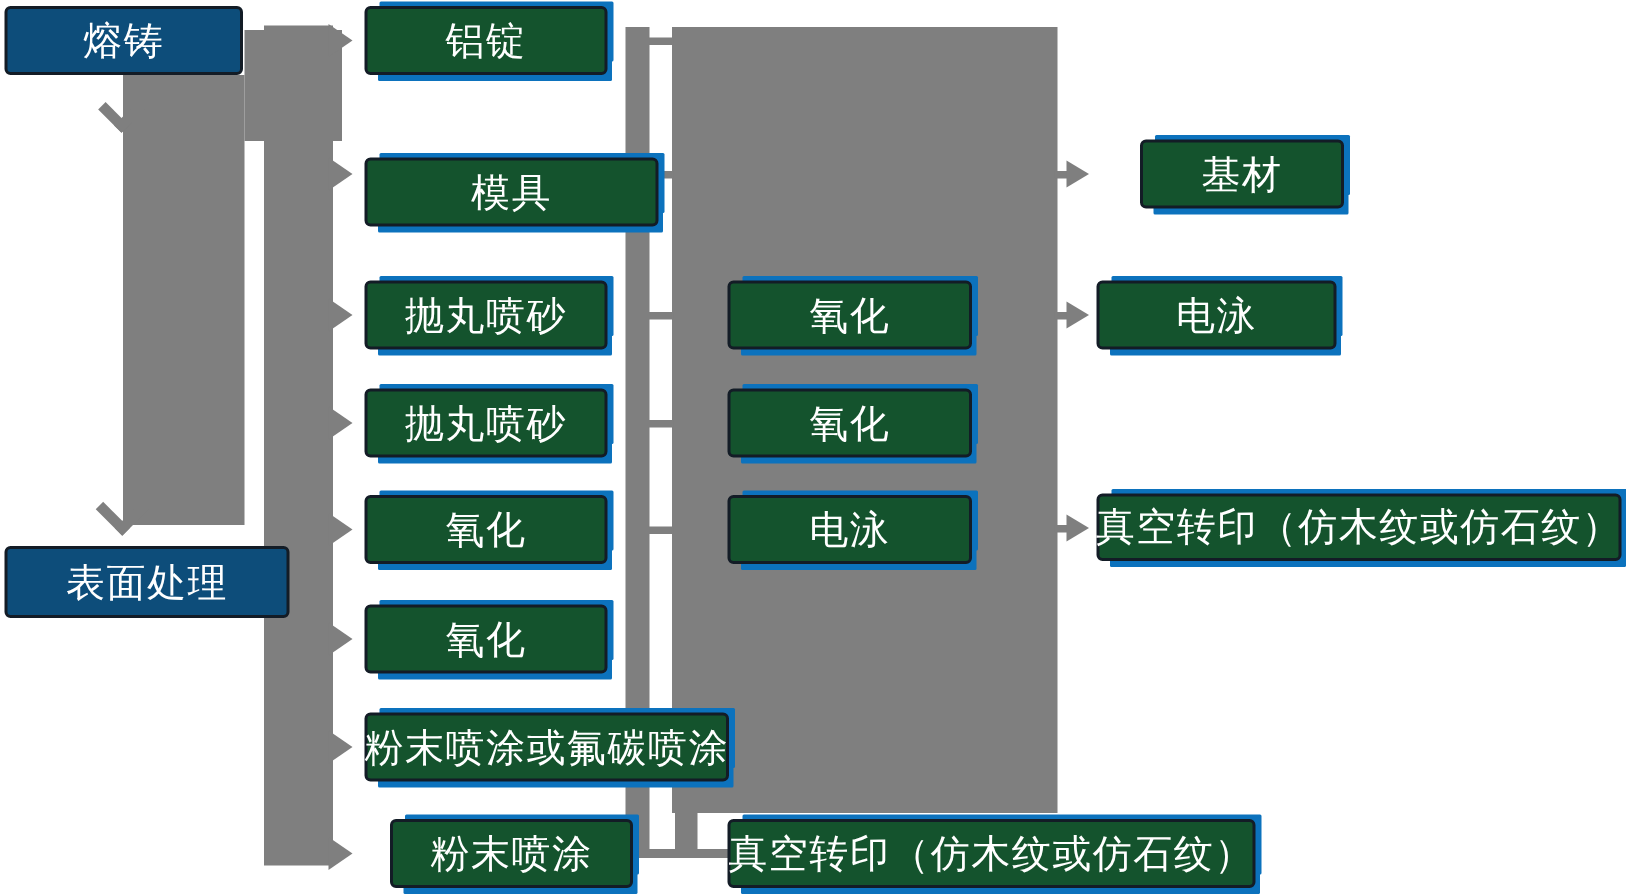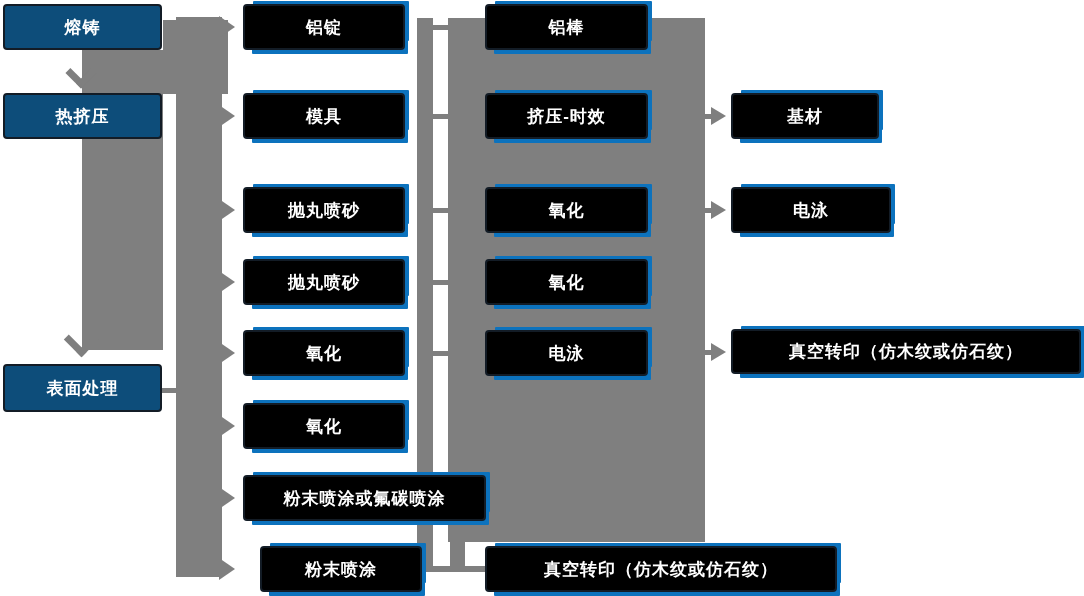--- a/index.html
+++ b/index.html
@@ -12,29 +12,29 @@
   }
   
   .box{
     position:absolute;
     box-sizing:border-box;
     height:46px;
     border:2px solid #131c26;
     border-radius:4px;
     display:flex;align-items:center;justify-content:center;
     color:#ffffff;
-    font-size:17px;
-    font-weight:700;
+    font-size:26px;
+    font-weight:400;
     letter-spacing:1px;
     z-index:3;
     white-space:nowrap;
   }
   .dark{background:#0d4d7a;}
   .blue{
-    background:#000000;
+    background:#14532d;
     box-shadow:7px -6px 0 -3px #0c72bd, 6px 7px 0 -3px #0c72bd;
   }
   
   .gray{position:absolute;background:#7f7f7f;z-index:1;}
   .arr-r{
     position:absolute;width:0;height:0;z-index:2;
     border-top:11px solid transparent;
     border-bottom:11px solid transparent;
     border-left:16px solid #7f7f7f;
   }
@@ -82,36 +82,33 @@
   <div class="gray" style="left:408px;top:566px;width:79px;height:6px;"></div>
 
   <div class="gray" style="left:703px;top:114px;width:10px;height:5px;"></div>
   <div class="arr-r small" style="left:711px;top:107px;"></div>
   <div class="gray" style="left:703px;top:208px;width:10px;height:5px;"></div>
   <div class="arr-r small" style="left:711px;top:201px;"></div>
   <div class="gray" style="left:703px;top:350px;width:10px;height:5px;"></div>
   <div class="arr-r small" style="left:711px;top:343px;"></div>
 
   <div class="box dark" style="left:3px;top:4px;width:159px;">熔铸</div>
-  <div class="box dark" style="left:3px;top:93px;width:159px;">热挤压</div>
-  <div class="box dark" style="left:3px;top:364px;width:159px;height:48px;">表面处理</div>
+  <div class="box dark" style="left:3px;top:364px;width:190px;height:48px;">表面处理</div>
 
   <div class="box blue" style="left:243px;top:4px;width:162px;">铝锭</div>
-  <div class="box blue" style="left:243px;top:93px;width:162px;">模具</div>
+  <div class="box blue" style="left:243px;top:105px;width:196px;">模具</div>
   <div class="box blue" style="left:243px;top:187px;width:162px;">抛丸喷砂</div>
   <div class="box blue" style="left:243px;top:259px;width:162px;">抛丸喷砂</div>
   <div class="box blue" style="left:243px;top:330px;width:162px;">氧化</div>
   <div class="box blue" style="left:243px;top:403px;width:162px;">氧化</div>
   <div class="box blue" style="left:243px;top:475px;width:243px;">粉末喷涂或氟碳喷涂</div>
   <div class="box blue" style="left:260px;top:546px;width:162px;">粉末喷涂</div>
 
-  <div class="box blue" style="left:485px;top:4px;width:163px;">铝棒</div>
-  <div class="box blue" style="left:485px;top:93px;width:163px;">挤压-时效</div>
   <div class="box blue" style="left:485px;top:187px;width:163px;">氧化</div>
   <div class="box blue" style="left:485px;top:259px;width:163px;">氧化</div>
   <div class="box blue" style="left:485px;top:330px;width:163px;">电泳</div>
   <div class="box blue" style="left:485px;top:546px;width:352px;">真空转印（仿木纹或仿石纹）</div>
 
-  <div class="box blue" style="left:731px;top:93px;width:148px;">基材</div>
+  <div class="box blue" style="left:760px;top:93px;width:136px;">基材</div>
   <div class="box blue" style="left:731px;top:187px;width:160px;">电泳</div>
   <div class="box blue" style="left:731px;top:329px;width:350px;height:45px;">真空转印（仿木纹或仿石纹）</div>
 
 </div>
 
 </body></html>

